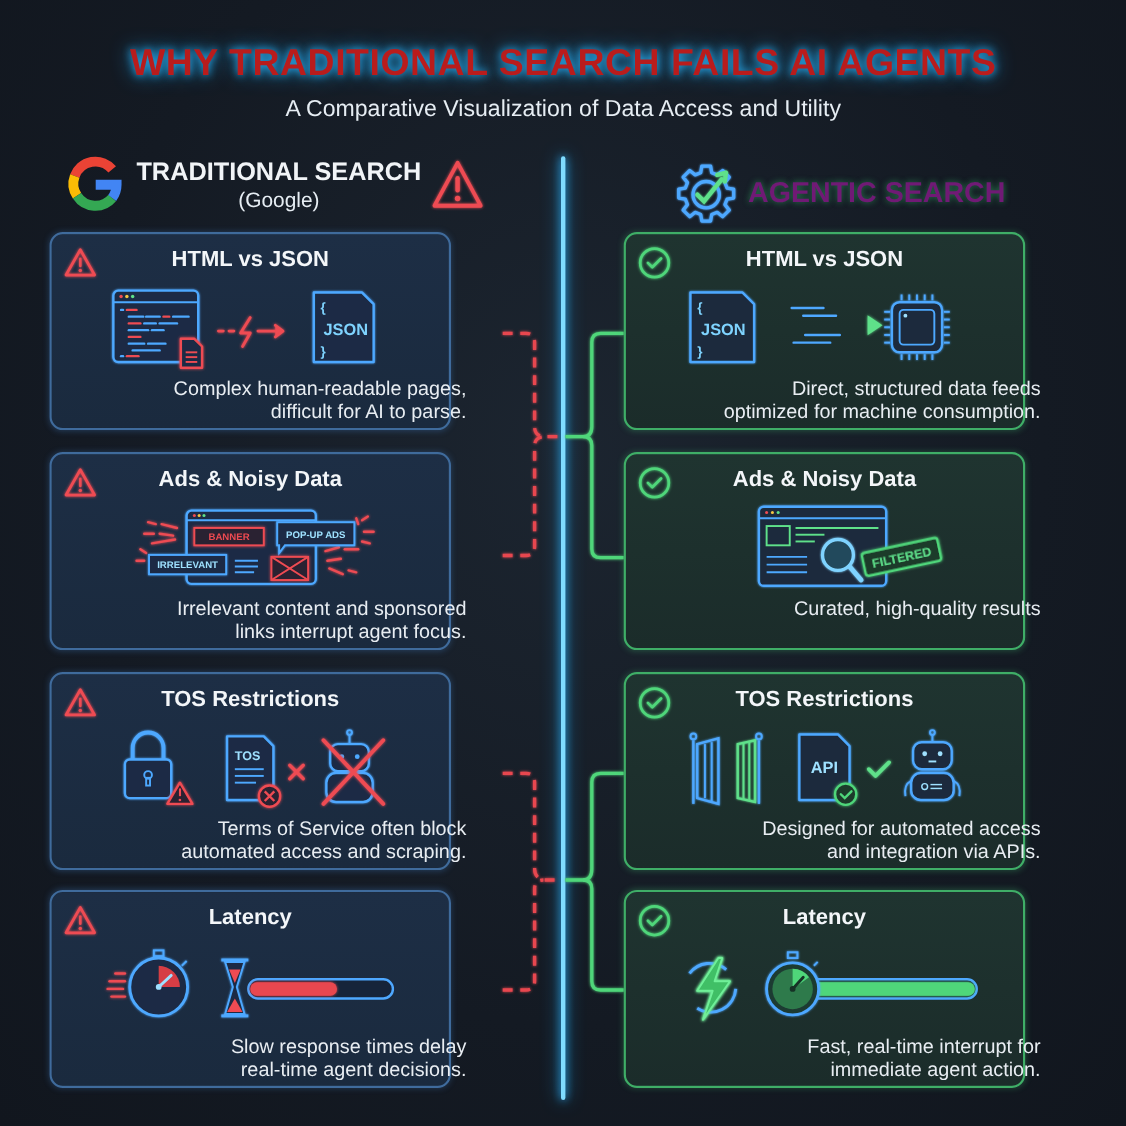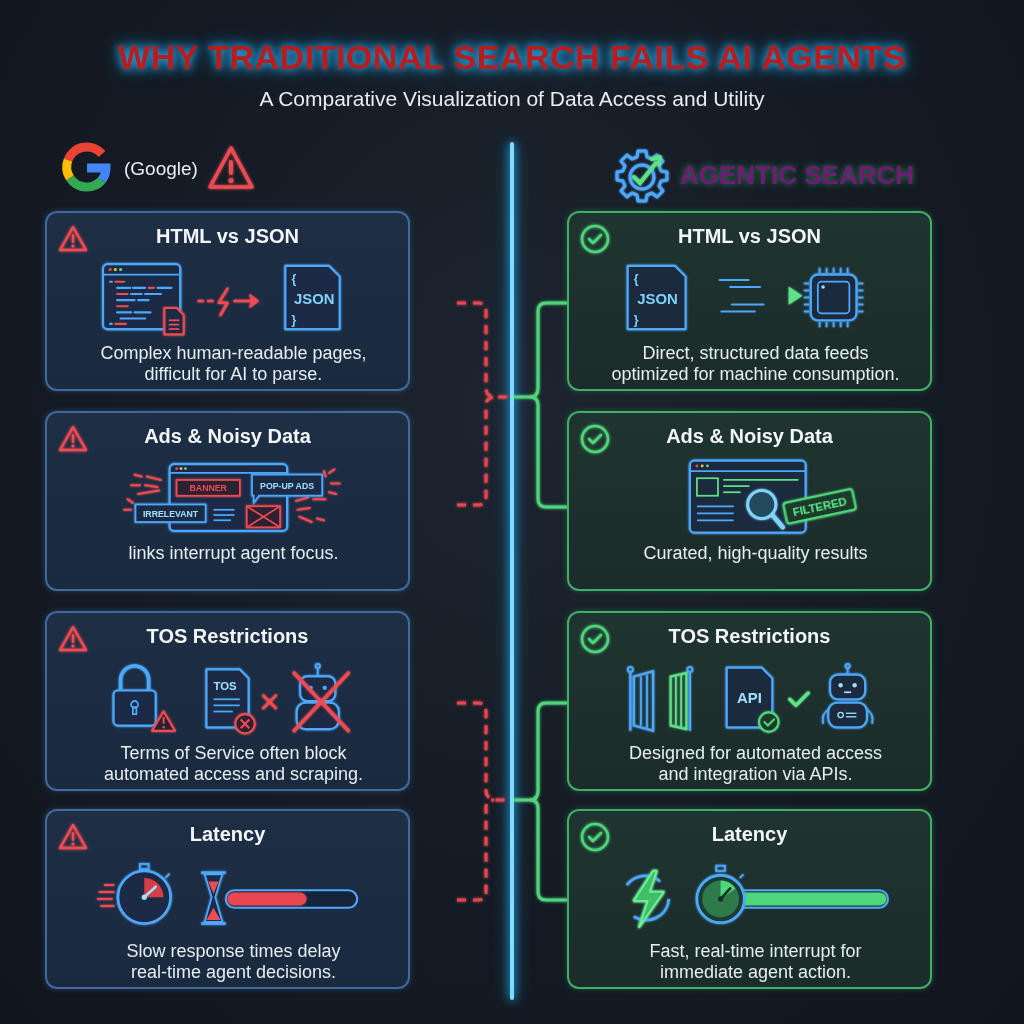--- a/index.html
+++ b/index.html
@@ -19,21 +19,21 @@
   .agent-head{left:612px;top:145px;}
   .agent-title{font-weight:bold;font-size:26px;color:#701a75;margin-left:8px;text-shadow:0 0 6px rgba(60,220,120,0.5);}
   .card{position:absolute;width:365px;height:180px;border-radius:12px;box-sizing:border-box;}
   .card.bad{left:45px;border:2px solid #3f6b9c;background:linear-gradient(180deg,#1d2e45 0%,#1a2a3e 100%);
     box-shadow:0 0 6px rgba(70,130,200,0.35);}
   .card.good{left:567px;border:2px solid #3fae67;background:linear-gradient(180deg,#1f3430 0%,#1b2c2a 100%);
     box-shadow:0 0 6px rgba(70,200,120,0.3);}
   .card-badge{position:absolute;left:10px;top:10px;width:32px;height:32px;}
   .card-title{position:absolute;top:12px;left:0;width:100%;text-align:center;font-weight:bold;font-size:20px;color:#f3f6f9;}
   .card-illus{position:absolute;top:42px;left:0;width:100%;height:92px;}
-  .card-desc{position:absolute;top:130px;left:6px;width:100%;text-align:center;font-size:18px;line-height:21px;color:#e8edf2;}
+  .card-desc{position:absolute;top:130px;left:16px;width:100%;text-align:right;font-size:18px;line-height:21px;color:#e8edf2;}
   .connectors{position:absolute;left:0;top:0;width:1024px;height:1024px;pointer-events:none;}
 </style>
 </head>
 <body>
 
 <svg width="0" height="0" style="position:absolute">
   <defs>
     <filter id="glowR" x="-50%" y="-50%" width="200%" height="200%">
         <feGaussianBlur stdDeviation="1.5" result="b"></feGaussianBlur>
         <feMerge>
@@ -72,20 +72,21 @@
 </svg>
 
 <div class="col-head trad-head">
   <svg width="56" height="56" viewBox="0 0 56 56">
     <path d="M44 14 A20 20 0 0 0 10 20" stroke="#ea4335" stroke-width="9" fill="none"></path>
     <path d="M10 20 A20 20 0 0 0 12 38" stroke="#fbbc05" stroke-width="9" fill="none"></path>
     <path d="M12 38 A20 20 0 0 0 44 40" stroke="#34a853" stroke-width="9" fill="none"></path>
     <path d="M44 40 A20 20 0 0 0 48 28 H29" stroke="#4285f4" stroke-width="9" fill="none"></path>
   </svg>
   <div class="trad-text">
+    <div class="trad-title">TRADITIONAL SEARCH</div>
     <div class="trad-sub">(Google)</div>
   </div>
   <svg style="margin-left:8px" width="50" height="48" viewBox="0 0 50 48" filter="url(#glowR)">
     <path d="M25 4 L46 43 H4 Z" fill="none" stroke="#ee4b52" stroke-width="3.5" stroke-linejoin="round"></path>
     <rect x="23" y="16" width="4" height="15" rx="2" fill="#ee4b52"></rect>
     <circle cx="25" cy="36.5" r="2.5" fill="#ee4b52"></circle>
   </svg>
 </div>
 
 <div class="col-head agent-head">
@@ -209,20 +210,21 @@
       <line x1="190" y1="56" x2="214" y2="56"></line>
         <line x1="190" y1="62" x2="214" y2="62"></line>
         <line x1="190" y1="68" x2="210" y2="68"></line>
     </g>
     <g filter="url(#glowR)">
       <rect x="228" y="52" width="38" height="24" fill="#2a2030" stroke="#ee4b52" stroke-width="2"></rect>
       <path d="M228 52 L266 76 M266 52 L228 76" stroke="#ee4b52" stroke-width="2"></path>
     </g>
   </svg>
   <div class="card-desc">
+    <div>Irrelevant content and sponsored</div>
     <div>links interrupt agent focus.</div>
   </div>
 </div>
 
 <div class="card bad" style="top:611px">
   <svg class="card-badge" viewBox="0 0 32 32" filter="url(#glowR)">
     <path d="M16 4 L29 27 H3 Z" fill="none" stroke="#ee4b52" stroke-width="2.5" stroke-linejoin="round"></path>
     <rect x="14.8" y="11" width="2.4" height="9" rx="1.2" fill="#ee4b52"></rect>
       <circle cx="16" cy="23" r="1.6" fill="#ee4b52"></circle>
   </svg>

